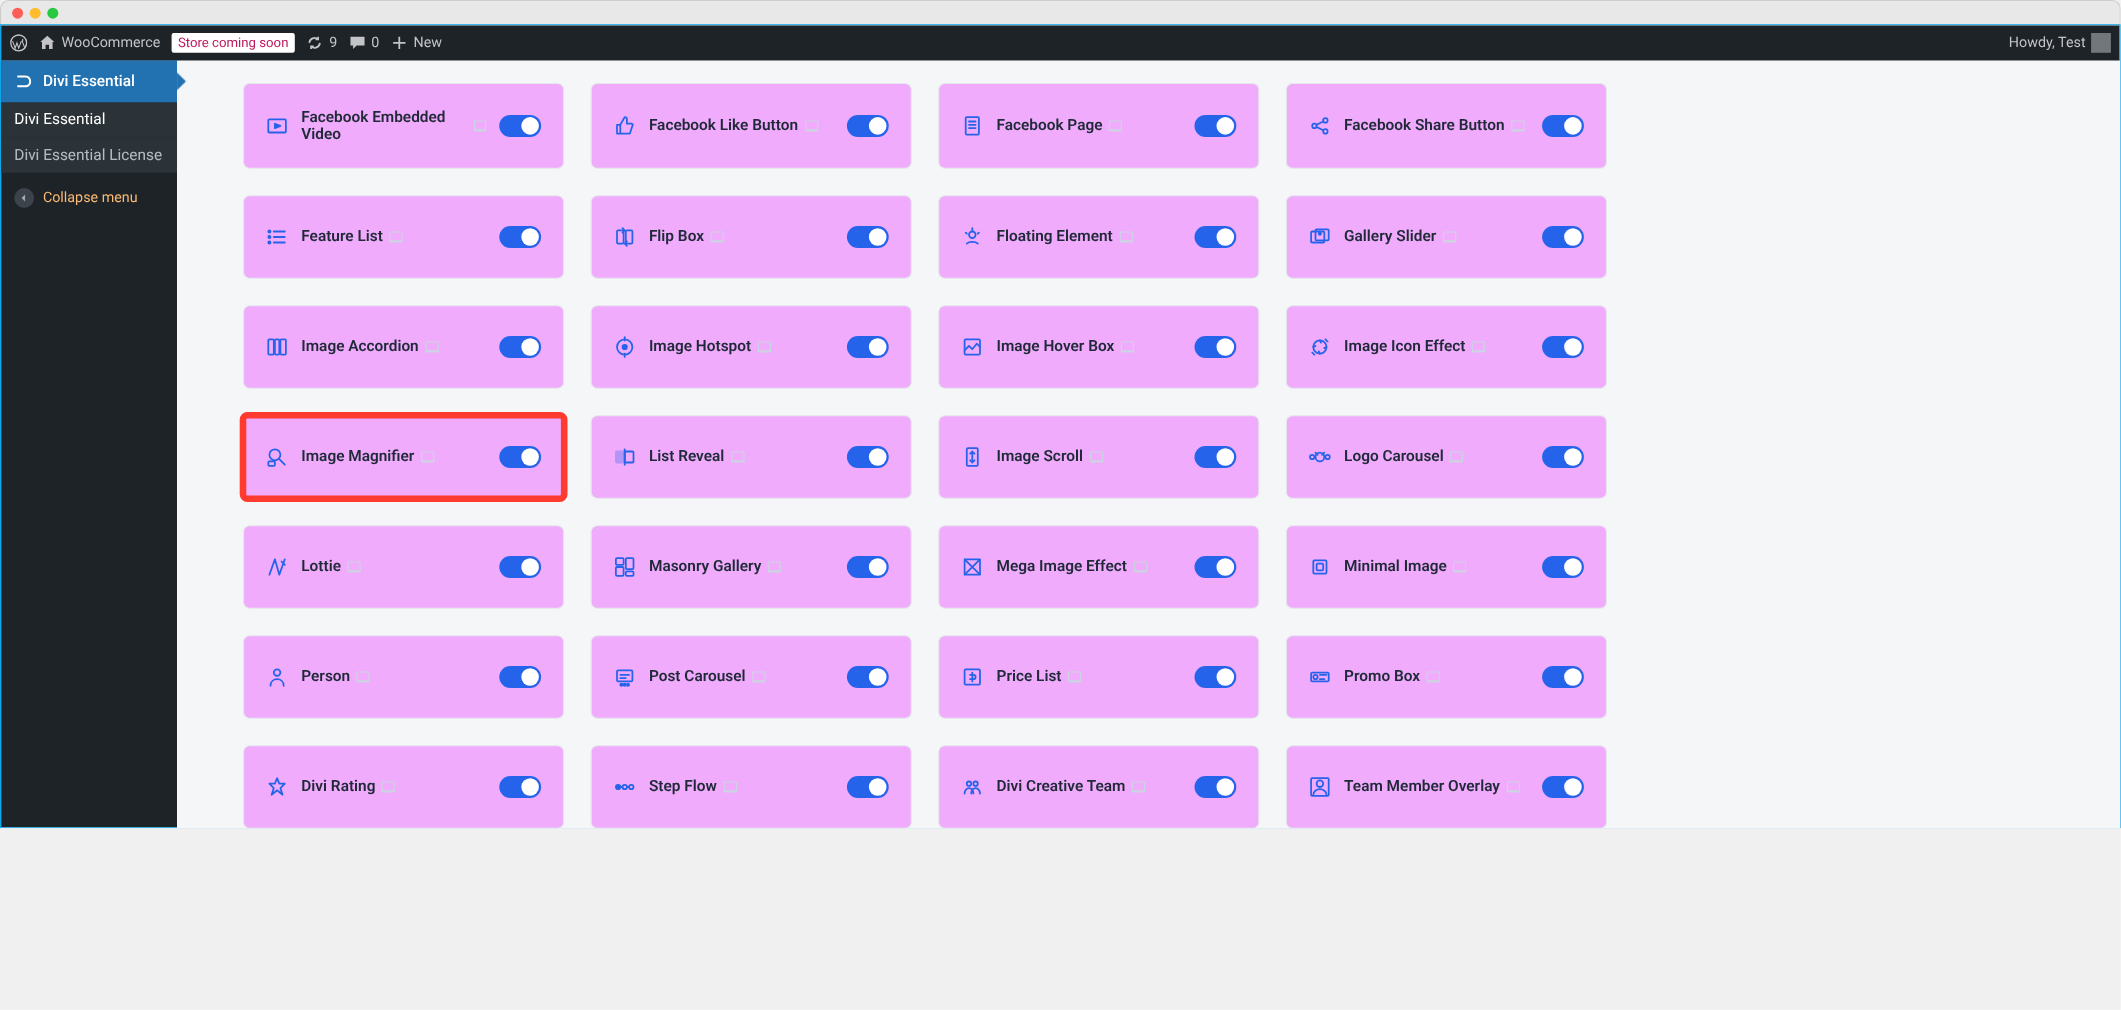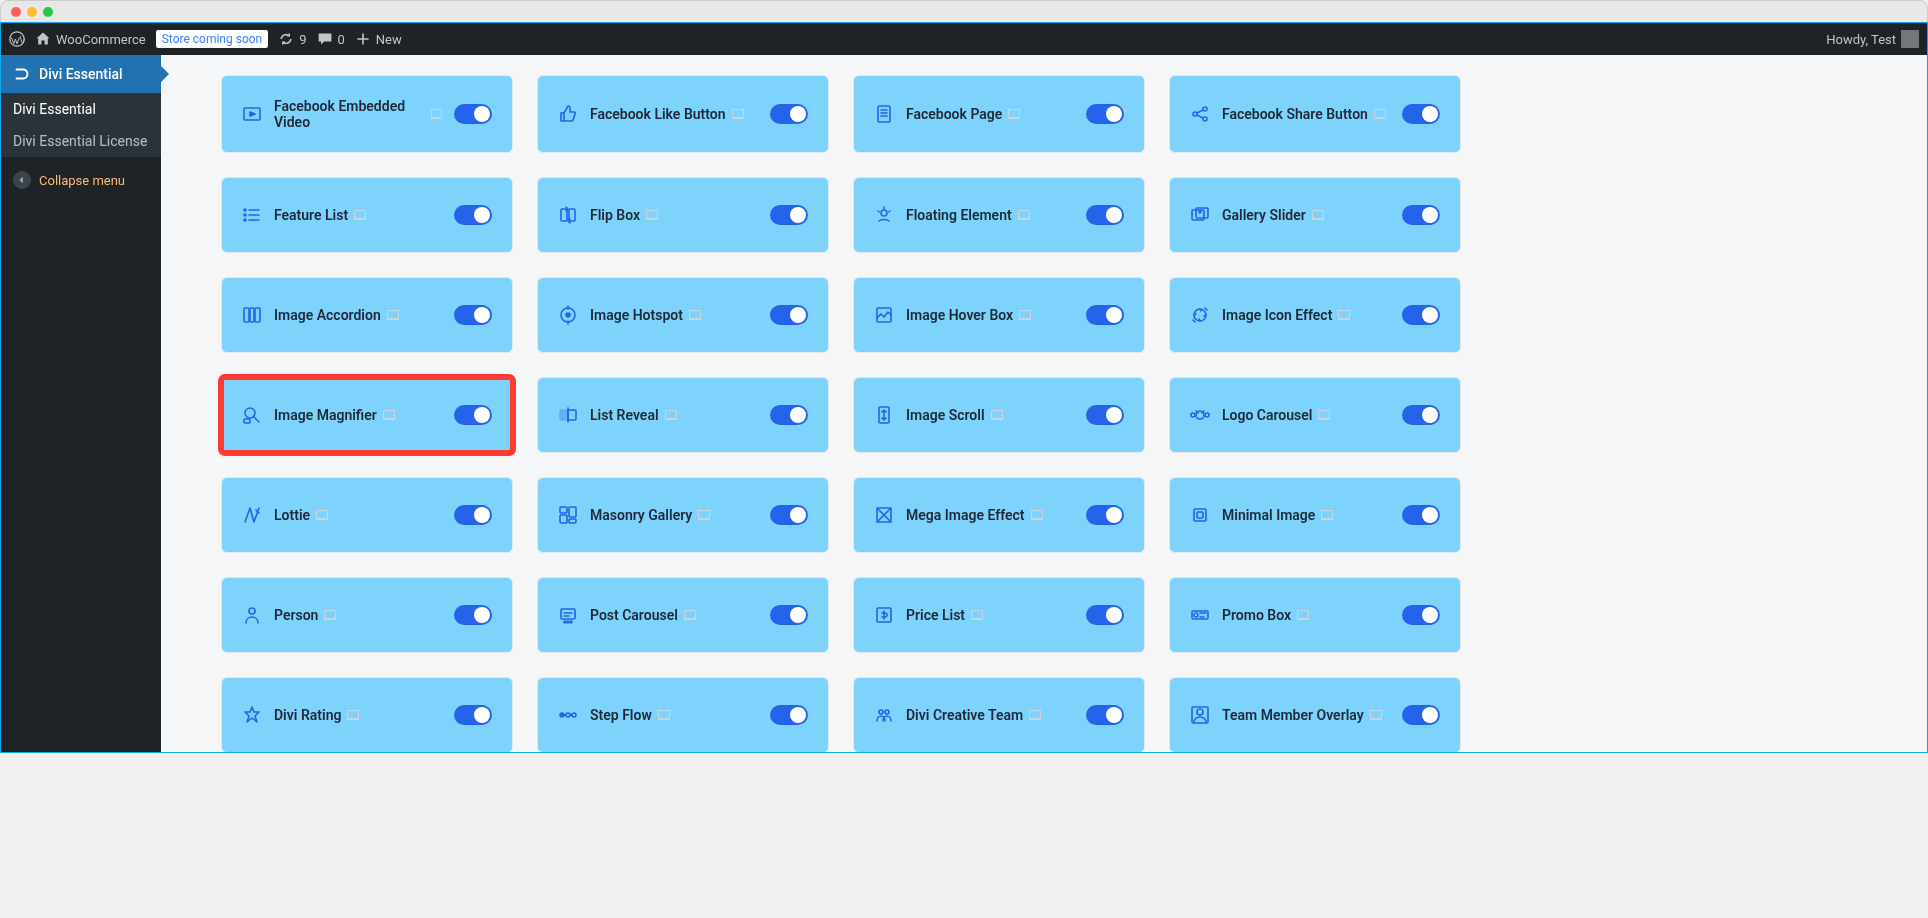--- a/index.html
+++ b/index.html
@@ -10,35 +10,35 @@
 .dot-red { background: #ff5f57; }
 .dot-yellow { background: #febc2e; }
 .dot-green { background: #28c840; }
 
 .app-wrap { border: 1px solid #0ea5e9; background: #fff; height: 731px; position: relative; overflow: hidden; }
 
 .adminbar { height: 32px; background: #1d2327; color: #f0f0f1; display: flex; align-items: center; padding: 0 8px; font-size: 13px; justify-content: space-between; }
 .adminbar-left, .adminbar-right { display: flex; align-items: center; gap: 10px; }
 .adminbar-item { display: flex; align-items: center; gap: 5px; cursor: pointer; color: #c3c4c7; }
 .ab-icon { width: 16px; height: 16px; display: inline-flex; align-items: center; justify-content: center; }
-.store-badge { background: #fff; color: #3b82f6; padding: 2px 6px; border-radius: 2px; font-size: 12px; }
+.store-badge { background: #fff; color: #be185d; padding: 2px 6px; border-radius: 2px; font-size: 12px; }
 .avatar-sq { width: 18px; height: 18px; background: #72777c; }
 
 .main-layout { display: flex; height: calc(100% - 32px); }
 .sidebar { width: 160px; background: #1d2327; color: #f0f0f1; flex-shrink: 0; font-size: 14px; }
 .sb-header { background: #2271b1; color: #fff; padding: 10px 12px; display: flex; align-items: center; gap: 8px; font-weight: 500; position: relative; }
 .sb-header::after { content: ""; position: absolute; right: -8px; top: 50%; transform: translateY(-50%); border-top: 8px solid transparent; border-bottom: 8px solid transparent; border-left: 8px solid #2271b1; }
 .sb-sub { background: #2c3338; padding: 8px 12px; cursor: pointer; color: #fff; }
 .sb-sub.dim { color: rgba(240,246,252,0.7); }
 .sb-collapse { padding: 10px 12px; display: flex; align-items: center; gap: 8px; color: #fdba74; cursor: pointer; margin-top: 4px; font-size: 13px; }
 .sb-collapse .circ { width: 18px; height: 18px; border-radius: 50%; background: #3c434a; display: flex; align-items: center; justify-content: center; font-size: 10px; }
 
 .content { flex: 1; overflow: auto; background: #f4f6f8; padding: 20px 40px 20px 60px; }
 .module-grid { display: grid; grid-template-columns: repeat(4, 1fr); gap: 24px; max-width: 1240px; }
-.module-card { background: #7dd3fc; border: 1px solid #e5e7eb; border-radius: 6px; padding: 22px 20px; display: flex; align-items: center; gap: 12px; position: relative; min-height: 76px; }
+.module-card { background: #f0abfc; border: 1px solid #e5e7eb; border-radius: 6px; padding: 22px 20px; display: flex; align-items: center; gap: 12px; position: relative; min-height: 76px; }
 .module-card.highlighted { outline: 6px solid #ff3b30; outline-offset: -3px; border-radius: 4px; }
 .mc-icon { width: 20px; height: 20px; color: #2563eb; flex-shrink: 0; display: flex; align-items: center; justify-content: center; }
 .mc-label { font-weight: 600; color: #1f2937; font-size: 14px; flex: 1; display: flex; align-items: center; gap: 6px; }
 .mc-sub-icon { width: 12px; height: 10px; border: 1px solid #cbd5e1; border-bottom-width: 2px; border-radius: 1px; display: inline-block; }
 .toggle { width: 38px; height: 20px; background: #2563eb; border-radius: 999px; position: relative; cursor: pointer; flex-shrink: 0; }
 .toggle::after { content: ""; position: absolute; width: 16px; height: 16px; background: #fff; border-radius: 50%; top: 2px; right: 2px; }
 
 svg { display: block; }
 </style>
 </head>

